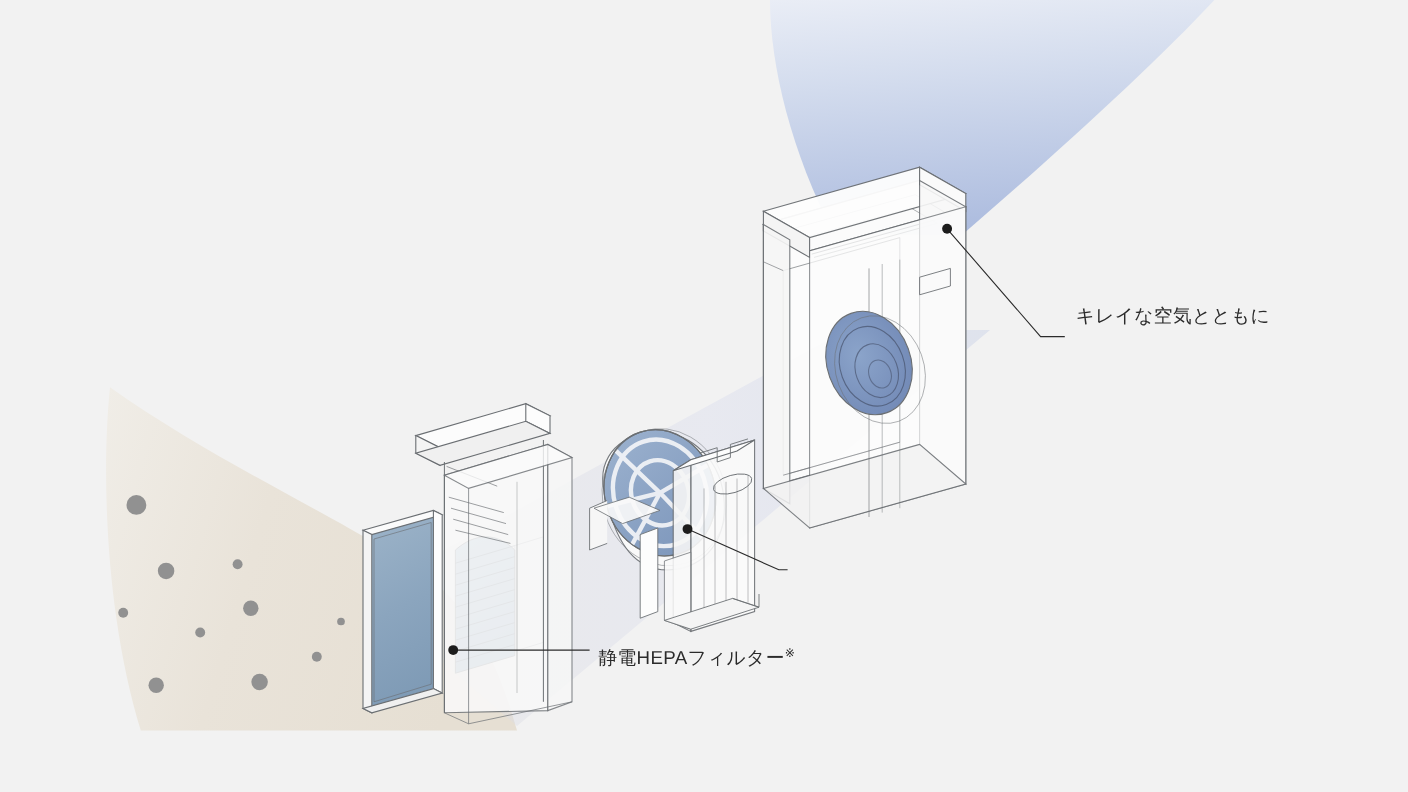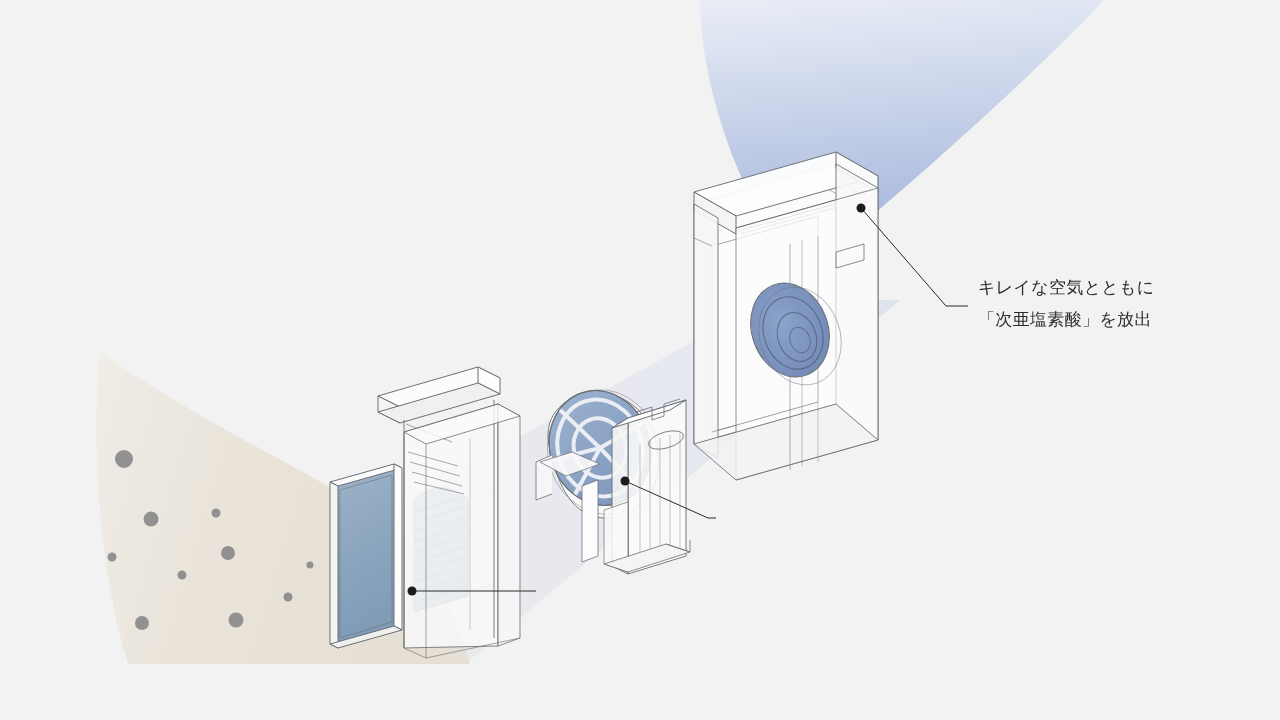--- a/index.html
+++ b/index.html
@@ -276,18 +276,20 @@
       <circle cx="182" cy="575" r="4.5"></circle>
       <circle cx="288" cy="597" r="4.5"></circle>
       <circle cx="310" cy="565" r="3.5"></circle>
       <circle cx="142" cy="623" r="7"></circle>
       <circle cx="236" cy="620" r="7.5"></circle>
     </g>
   </svg>
 
   <div class="callout" id="callout-emission">
     <div>キレイな空気とともに</div>
-    <div>「次亜塩素酸」を放出</div>
   </div>
 
 
+  <div class="callout" id="callout-hepa">
+    <span>静電HEPAフィルター</span><span class="ref">※</span>
+  </div>
 
 </div>
 
 </body></html>

